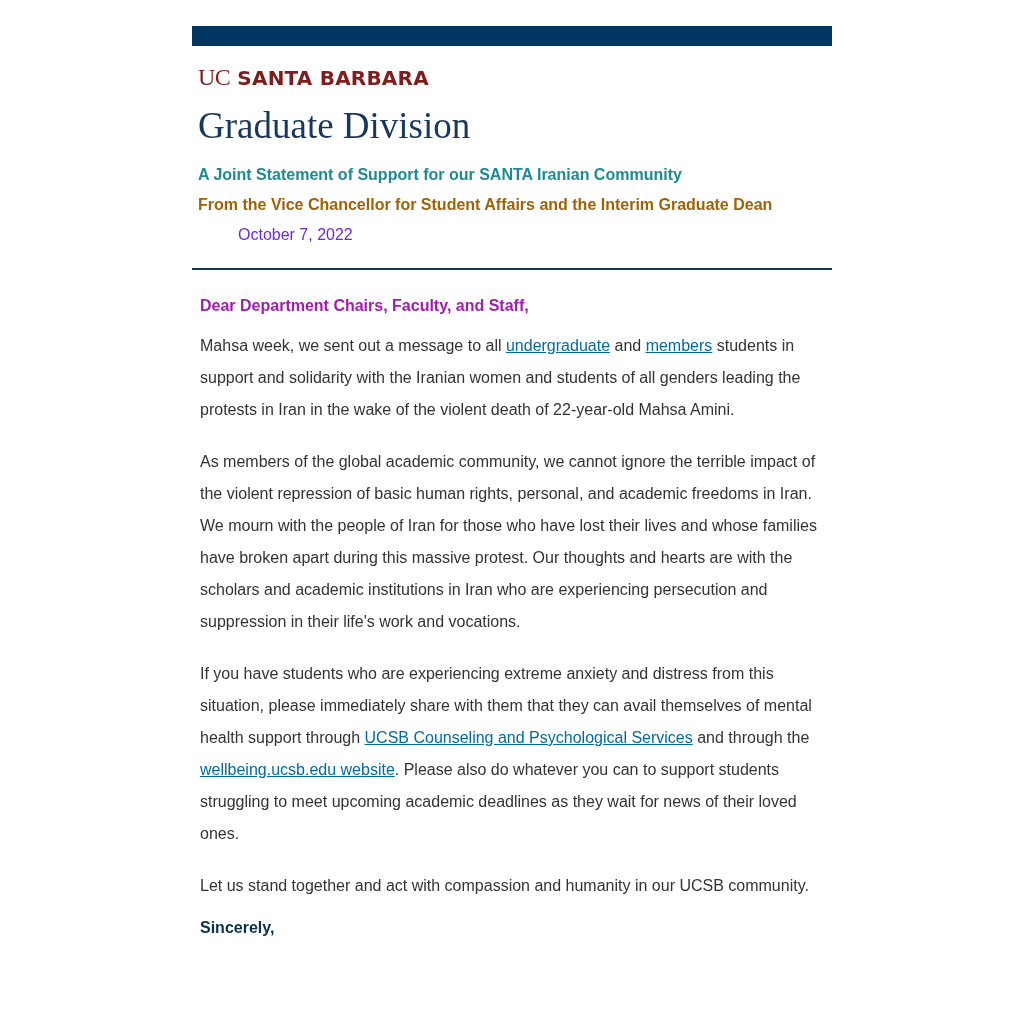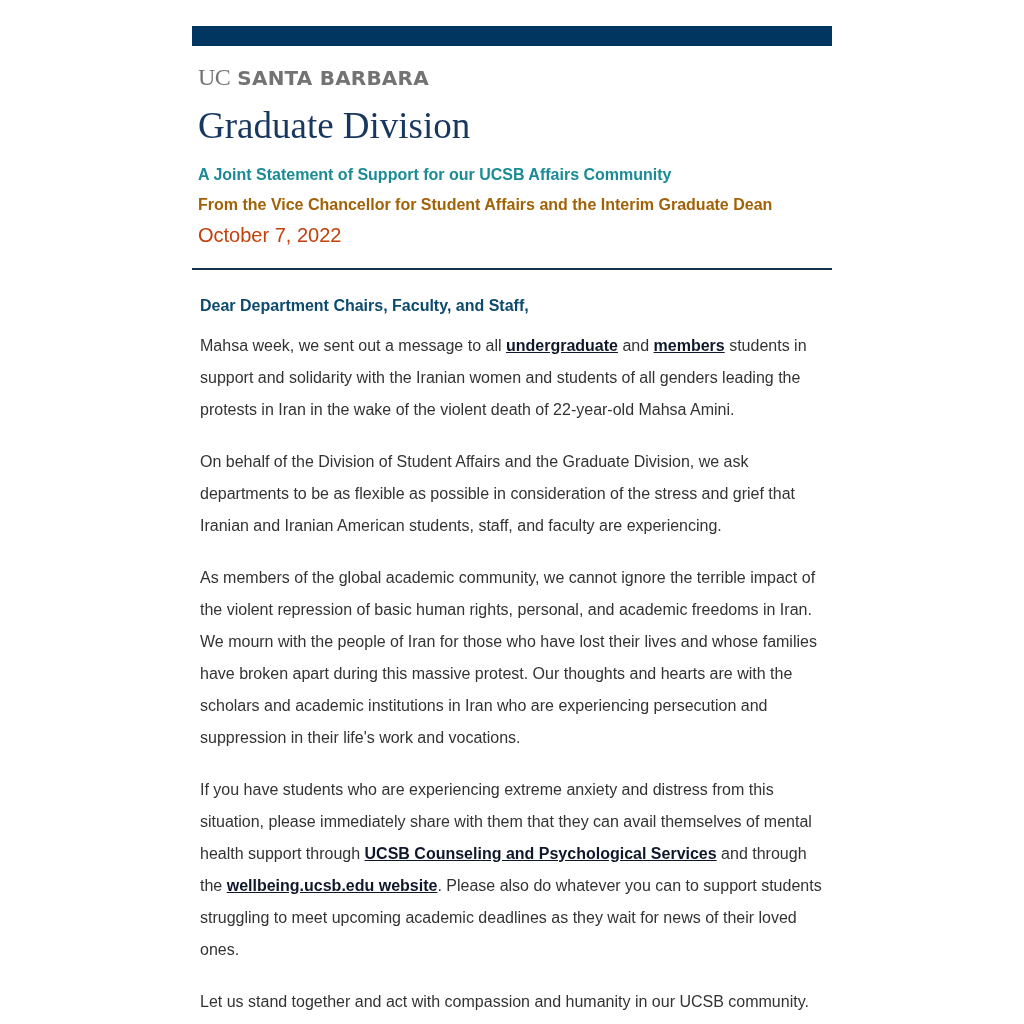--- a/index.html
+++ b/index.html
@@ -22,21 +22,21 @@
     }
     .top-bar {
       height: 20px;
       background: #003660;
     }
     .header {
       padding: 18px 6px 0 6px;
     }
     .logo-line1 {
       font-family: "DejaVu Serif", serif;
-      color: #737373;
+      color: #7f1d1d;
       font-size: 22px;
       line-height: 26px;
       height: 26px;
       letter-spacing: 0px;
     }
     .logo-line1 .uc {
       font-family: "Liberation Serif", serif;
       font-size: 24px;
       font-weight: normal;
       letter-spacing: -0.5px;
@@ -62,50 +62,51 @@
       line-height: 20px;
     }
     .subtitle {
       color: #a16207;
       font-weight: bold;
       font-size: 16px;
       margin-top: 10px;
       line-height: 20px;
     }
     .date {
-      color: #c2410c;
-      font-size: 20px;
+      color: #6d28d9;
+      font-size: 16px;
       margin-top: 10px;
       line-height: 20px;
+      margin-left: 40px;
     }
     .divider {
       height: 2px;
       background: #17334a;
       margin-top: 23px;
     }
     .body {
       padding: 0 8px;
     }
     .greeting {
-      color: #0c4a6e;
+      color: #a21caf;
       font-weight: bold;
       font-size: 16px;
       margin-top: 26px;
       line-height: 20px;
     }
     p.para {
       margin: 20px 0 0 0;
       font-size: 16px;
       line-height: 32px;
       color: #333333;
     }
     p.para.first { margin-top: 14px; }
     a.link {
-      color: #0f172a;
-      font-weight: bold;
+      color: #0369a1;
+      font-weight: normal;
       text-decoration: underline;
     }
     .signoff {
       color: #0c2f4f;
       font-weight: bold;
       font-size: 16px;
       line-height: 32px;
       margin-top: 10px;
     }
   </style>
@@ -116,35 +117,34 @@
   <div class="top-bar"></div>
 
   <div class="header">
     <div class="logo">
       <div class="logo-line1">
         <span class="uc">UC</span>
         <span class="sb">SANTA BARBARA</span>
       </div>
       <div class="logo-line2">Graduate Division</div>
     </div>
-    <div class="title">A Joint Statement of Support for our UCSB Affairs Community</div>
+    <div class="title">A Joint Statement of Support for our SANTA Iranian Community</div>
     <div class="subtitle">From the Vice Chancellor for Student Affairs and the Interim Graduate Dean</div>
     <div class="date">October 7, 2022</div>
   </div>
 
   <div class="divider"></div>
 
   <div class="body">
     <div class="greeting">Dear Department Chairs, Faculty, and Staff,</div>
 
     <p class="para first">
       <span>Mahsa week, we sent out a message to all </span><a class="link" href="#">undergraduate</a><span> and </span><a class="link" href="#">members</a><span> students in support and solidarity with the Iranian women and students of all genders leading the protests in Iran in the wake of the violent death of 22-year-old Mahsa Amini.</span>
     </p>
 
-    <p class="para">On behalf of the Division of Student Affairs and the Graduate Division, we ask departments to be as flexible as possible in consideration of the stress and grief that Iranian and Iranian American students, staff, and faculty are experiencing.</p>
 
     <p class="para">As members of the global academic community, we cannot ignore the terrible impact of the violent repression of basic human rights, personal, and academic freedoms in Iran. We mourn with the people of Iran for those who have lost their lives and whose families have broken apart during this massive protest. Our thoughts and hearts are with the scholars and academic institutions in Iran who are experiencing persecution and suppression in their life's work and vocations.</p>
 
     <p class="para">
       <span>If you have students who are experiencing extreme anxiety and distress from this situation, please immediately share with them that they can avail themselves of mental health support through </span><a class="link" href="#">UCSB Counseling and Psychological Services</a><span> and through the </span><a class="link" href="#">wellbeing.ucsb.edu website</a><span>. Please also do whatever you can to support students struggling to meet upcoming academic deadlines as they wait for news of their loved ones.</span>
     </p>
 
     <p class="para">Let us stand together and act with compassion and humanity in our UCSB community.</p>
 
     <div class="signoff">Sincerely,</div>

